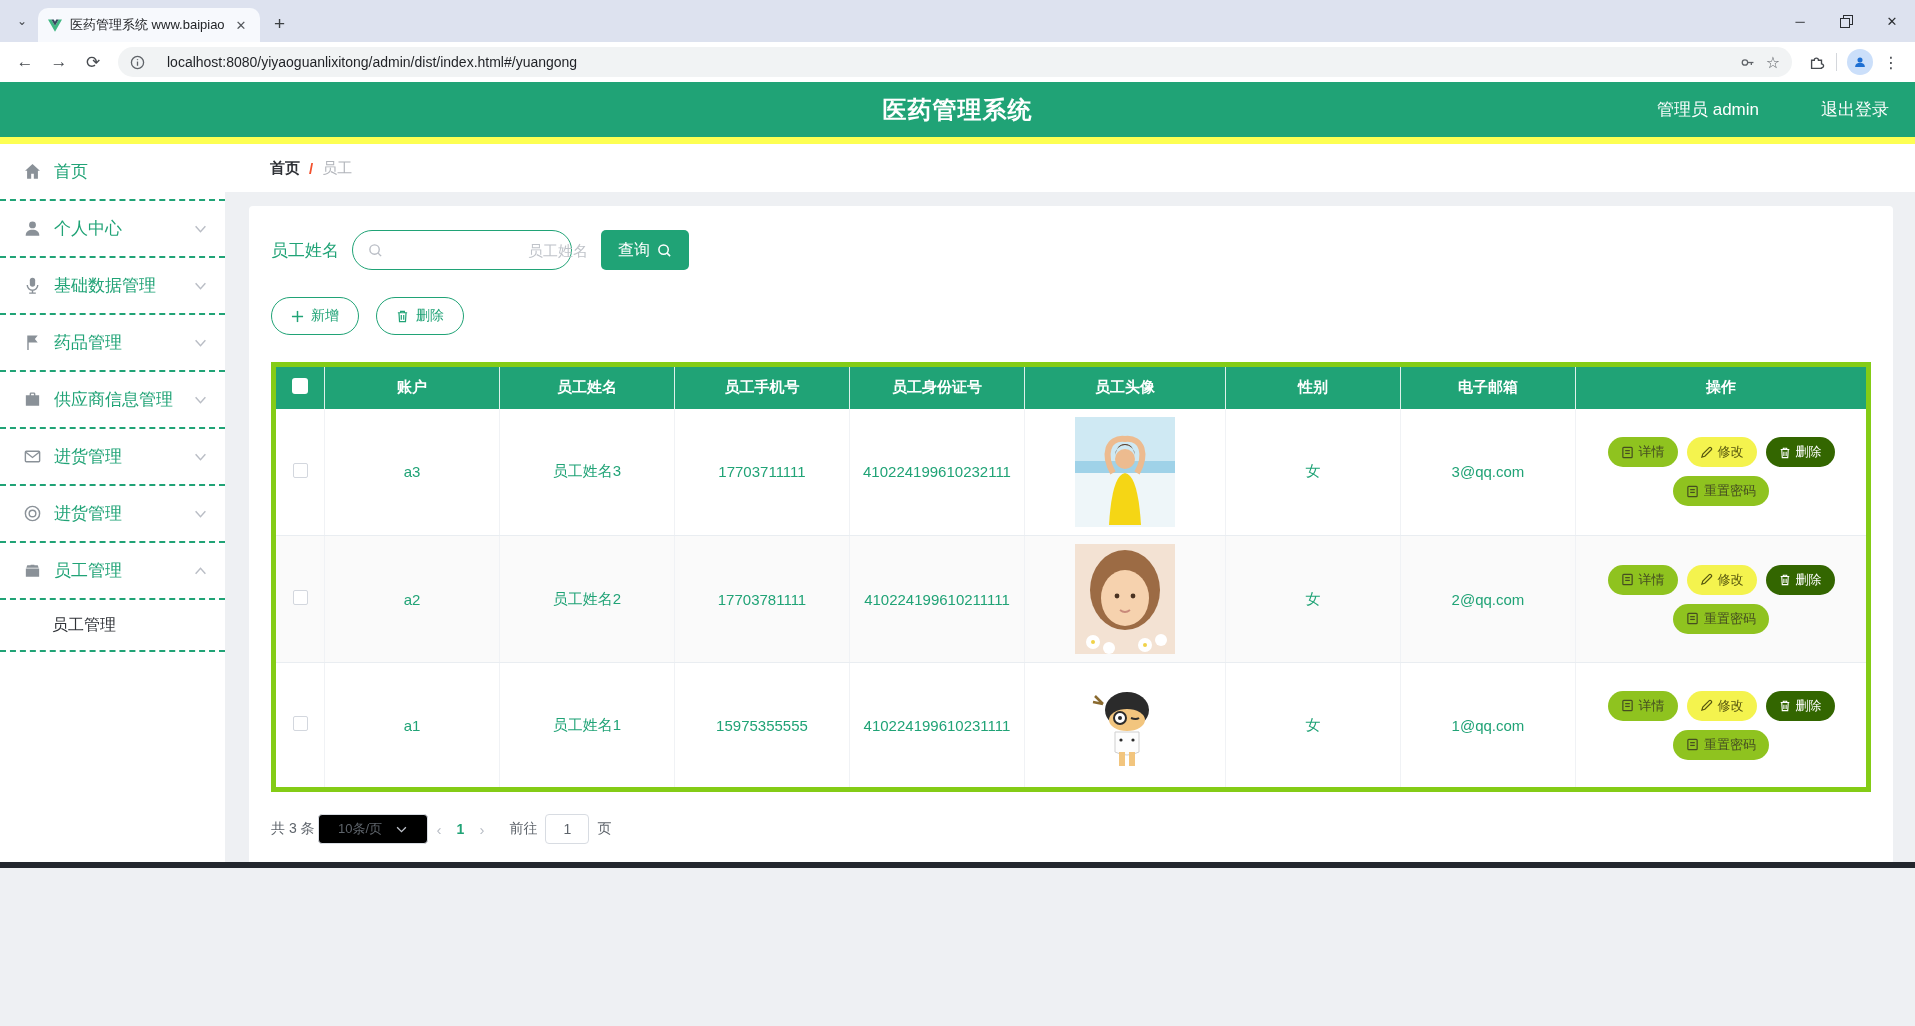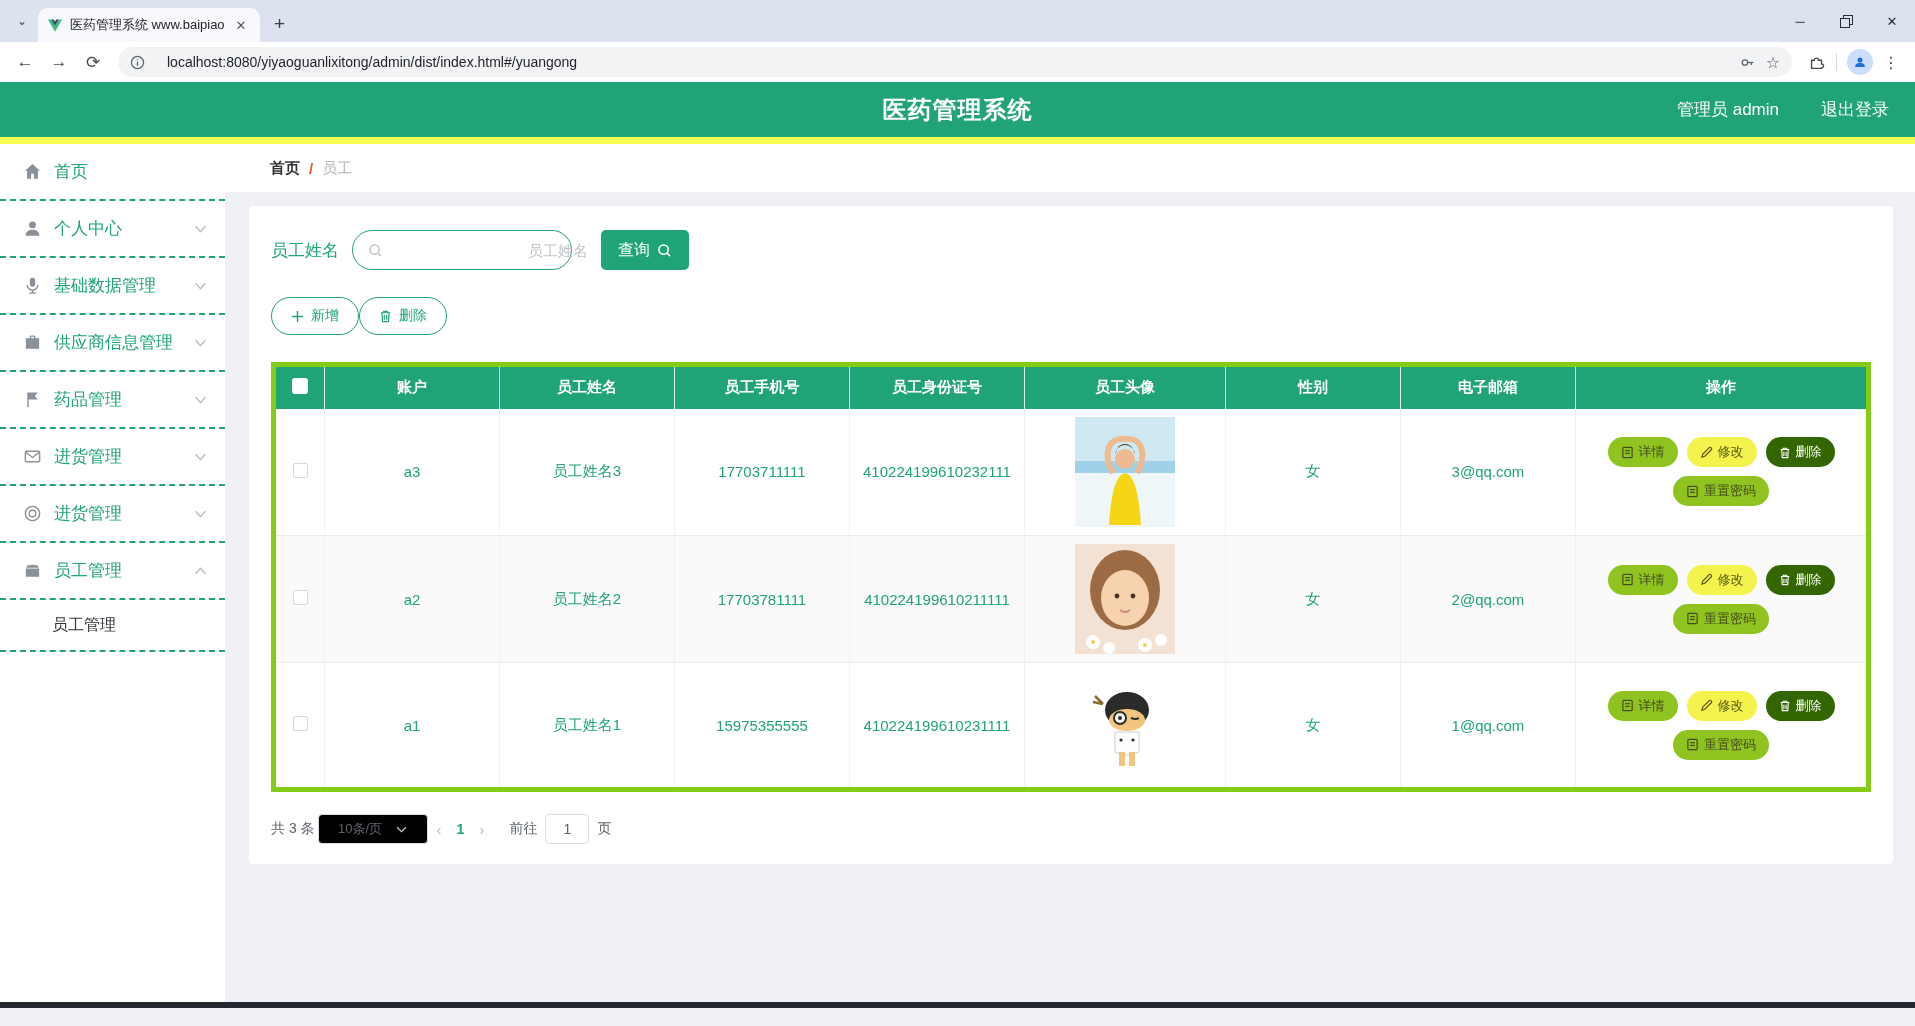--- a/index.html
+++ b/index.html
@@ -20,25 +20,25 @@
   .omnibox { flex:1; height:30px; background:#f1f3f4; border-radius:16px; display:flex; align-items:center; padding:0 12px; margin:0 6px; gap:10px; }
   .omnibox .url { flex:1; font-size:14px; color:#1f2125; white-space:nowrap; overflow:hidden;padding-left:12px; }
   .omni-ic { color:#5f6368; display:flex; align-items:center; }
   .tb-right { display:flex; align-items:center; gap:10px; padding:0 6px; }
   .sep-v { width:1px; height:18px; background:#d4d7dc; }
   .avatar-profile { width:26px; height:26px; border-radius:50%; background:#cbdffa; display:flex; align-items:center; justify-content:center; color:#1d6fd3; }
 
   
   .app-header { height:55px; background:#20a376; position:relative; display:flex; align-items:center; }
   .app-title { position:absolute; left:0; right:0; text-align:center; color:#fff; font-size:24px; font-weight:bold; letter-spacing:1px; }
-  .header-right { position:absolute; right:26px; display:flex; gap:42px; color:#fefefe; font-size:17px; }
+  .header-right { position:absolute; right:26px; display:flex; gap:62px; color:#fefefe; font-size:17px; }
   .yellow-strip { height:7px; background:#fdff53; }
 
   
-  .body-wrap { display:flex; height:858px; }
+  .body-wrap { display:flex; height:718px; }
   .sidebar { width:225px; background:#fff; overflow:hidden; }
   .menu-item { height:57px; display:flex; align-items:center; padding:0 18px 0 22px; border-bottom:2px dashed #20a376; cursor:pointer; }
   .menu-item .mi-icon { width:20px; height:20px; color:#8a9198; margin-right:12px; flex:none; display:flex; align-items:center; justify-content:center; }
   .menu-item .mi-label { font-size:17px; color:#20a376; flex:1; white-space:nowrap; }
   .menu-item .mi-arrow { color:#b9bdc5; display:flex; }
   .menu-item .mi-arrow.up { transform:rotate(180deg); }
   .submenu-item { height:52px; display:flex; align-items:center; padding-left:52px; font-size:16px; color:#2f3237; border-bottom:2px dashed #20a376; cursor:pointer; }
 
   .main { flex:1; background:#eef0f3; overflow:hidden; }
   .breadcrumb-bar { height:48px; background:#fff; display:flex; align-items:center; padding-left:45px; font-size:15px; gap:9px; }
@@ -51,21 +51,21 @@
   
   .search-row { display:flex; align-items:center; }
   .search-label { color:#20a376; font-size:17px; margin-right:13px; }
   .search-pill { width:220px; height:40px; border:1px solid #20a376; border-radius:20px; display:flex; align-items:center; padding:0 15px; background:#fff; }
   .search-pill .sp-icon { color:#b9bdc5; display:flex; margin-right:6px; }
   .search-pill input { border:none; outline:none; flex:1; font-size:15px; text-align:right; padding-right:4px; color:#333; background:transparent; }
   .search-pill input::placeholder { color:#bfc3c9; }
   .btn-query { margin-left:29px; height:40px; background:#20a376; color:#fff; border:none; border-radius:5px; font-size:16px; padding:0 17px; display:flex; align-items:center; gap:7px; cursor:pointer; }
 
   
-  .tool-row { margin-top:27px; display:flex; }
+  .tool-row { margin-top:27px; display:flex; gap:17px; }
   .btn-outline { height:38px; border:1px solid #20a376; background:#fff; color:#20a376; border-radius:19px; font-size:14px; padding:0 19px; display:flex; align-items:center; gap:7px; cursor:pointer; }
 
   
   table.emp { width:100%; margin-top:27px; border-collapse:collapse; table-layout:fixed; border:5px solid #84cc16; }
   table.emp thead th { background:#20a376; color:#fff; font-size:15px; font-weight:bold; height:44px; border-right:1px solid rgba(255,255,255,.85); text-align:center; }
   table.emp thead th:last-child { border-right:none; }
   table.emp tbody td { text-align:center; vertical-align:middle; color:#20a376; font-size:15px; height:127px; border-bottom:1px solid #e9edf1; border-right:1px solid #f0f2f5; }
   table.emp tbody td:last-child { border-right:none; }
   table.emp tbody tr.stripe { background:#fafafa; }
   .chk-head { width:16px; height:16px; background:#fff; border-radius:3px; display:inline-block; }
@@ -201,37 +201,37 @@
         <span class="mi-label">基础数据管理</span>
         <span class="mi-arrow ">
           <svg width="13" height="8" viewBox="0 0 14 9" fill="none" stroke="currentColor" stroke-width="1.6">
             <path d="M1.5 1.5 L7 7.5 L12.5 1.5"></path>
           </svg>
         </span>
       </div>
       <div class="menu-item">
         <span class="mi-icon">
           <svg width="19" height="19" viewBox="0 0 20 20" fill="currentColor">
+            <path d="M4.5 2.5 h11 l-3 3.7 3 3.7 H6 v8 H4.5 Z"></path>
+          </svg>
+        </span>
+        <span class="mi-label">药品管理</span>
+        <span class="mi-arrow ">
+          <svg width="13" height="8" viewBox="0 0 14 9" fill="none" stroke="currentColor" stroke-width="1.6">
+            <path d="M1.5 1.5 L7 7.5 L12.5 1.5"></path>
+          </svg>
+        </span>
+      </div>
+      <div class="menu-item">
+        <span class="mi-icon">
+          <svg width="19" height="19" viewBox="0 0 20 20" fill="currentColor">
             <path d="M7 5.5 V4 a1.5 1.5 0 0 1 1.5-1.5 h3 A1.5 1.5 0 0 1 13 4 v1.5 h4 v11 H3 v-11 Z M8.5 5.5 h3 V4 h-3 Z"></path>
           </svg>
         </span>
         <span class="mi-label">供应商信息管理</span>
-        <span class="mi-arrow ">
-          <svg width="13" height="8" viewBox="0 0 14 9" fill="none" stroke="currentColor" stroke-width="1.6">
-            <path d="M1.5 1.5 L7 7.5 L12.5 1.5"></path>
-          </svg>
-        </span>
-      </div>
-      <div class="menu-item">
-        <span class="mi-icon">
-          <svg width="19" height="19" viewBox="0 0 20 20" fill="currentColor">
-            <path d="M4.5 2.5 h11 l-3 3.7 3 3.7 H6 v8 H4.5 Z"></path>
-          </svg>
-        </span>
-        <span class="mi-label">药品管理</span>
         <span class="mi-arrow ">
           <svg width="13" height="8" viewBox="0 0 14 9" fill="none" stroke="currentColor" stroke-width="1.6">
             <path d="M1.5 1.5 L7 7.5 L12.5 1.5"></path>
           </svg>
         </span>
       </div>
       <div class="menu-item">
         <span class="mi-icon">
           <svg width="19" height="19" viewBox="0 0 20 20" fill="none" stroke="currentColor" stroke-width="1.5">
             <rect x="2.5" y="4.5" width="15" height="11" rx="1"></rect>

